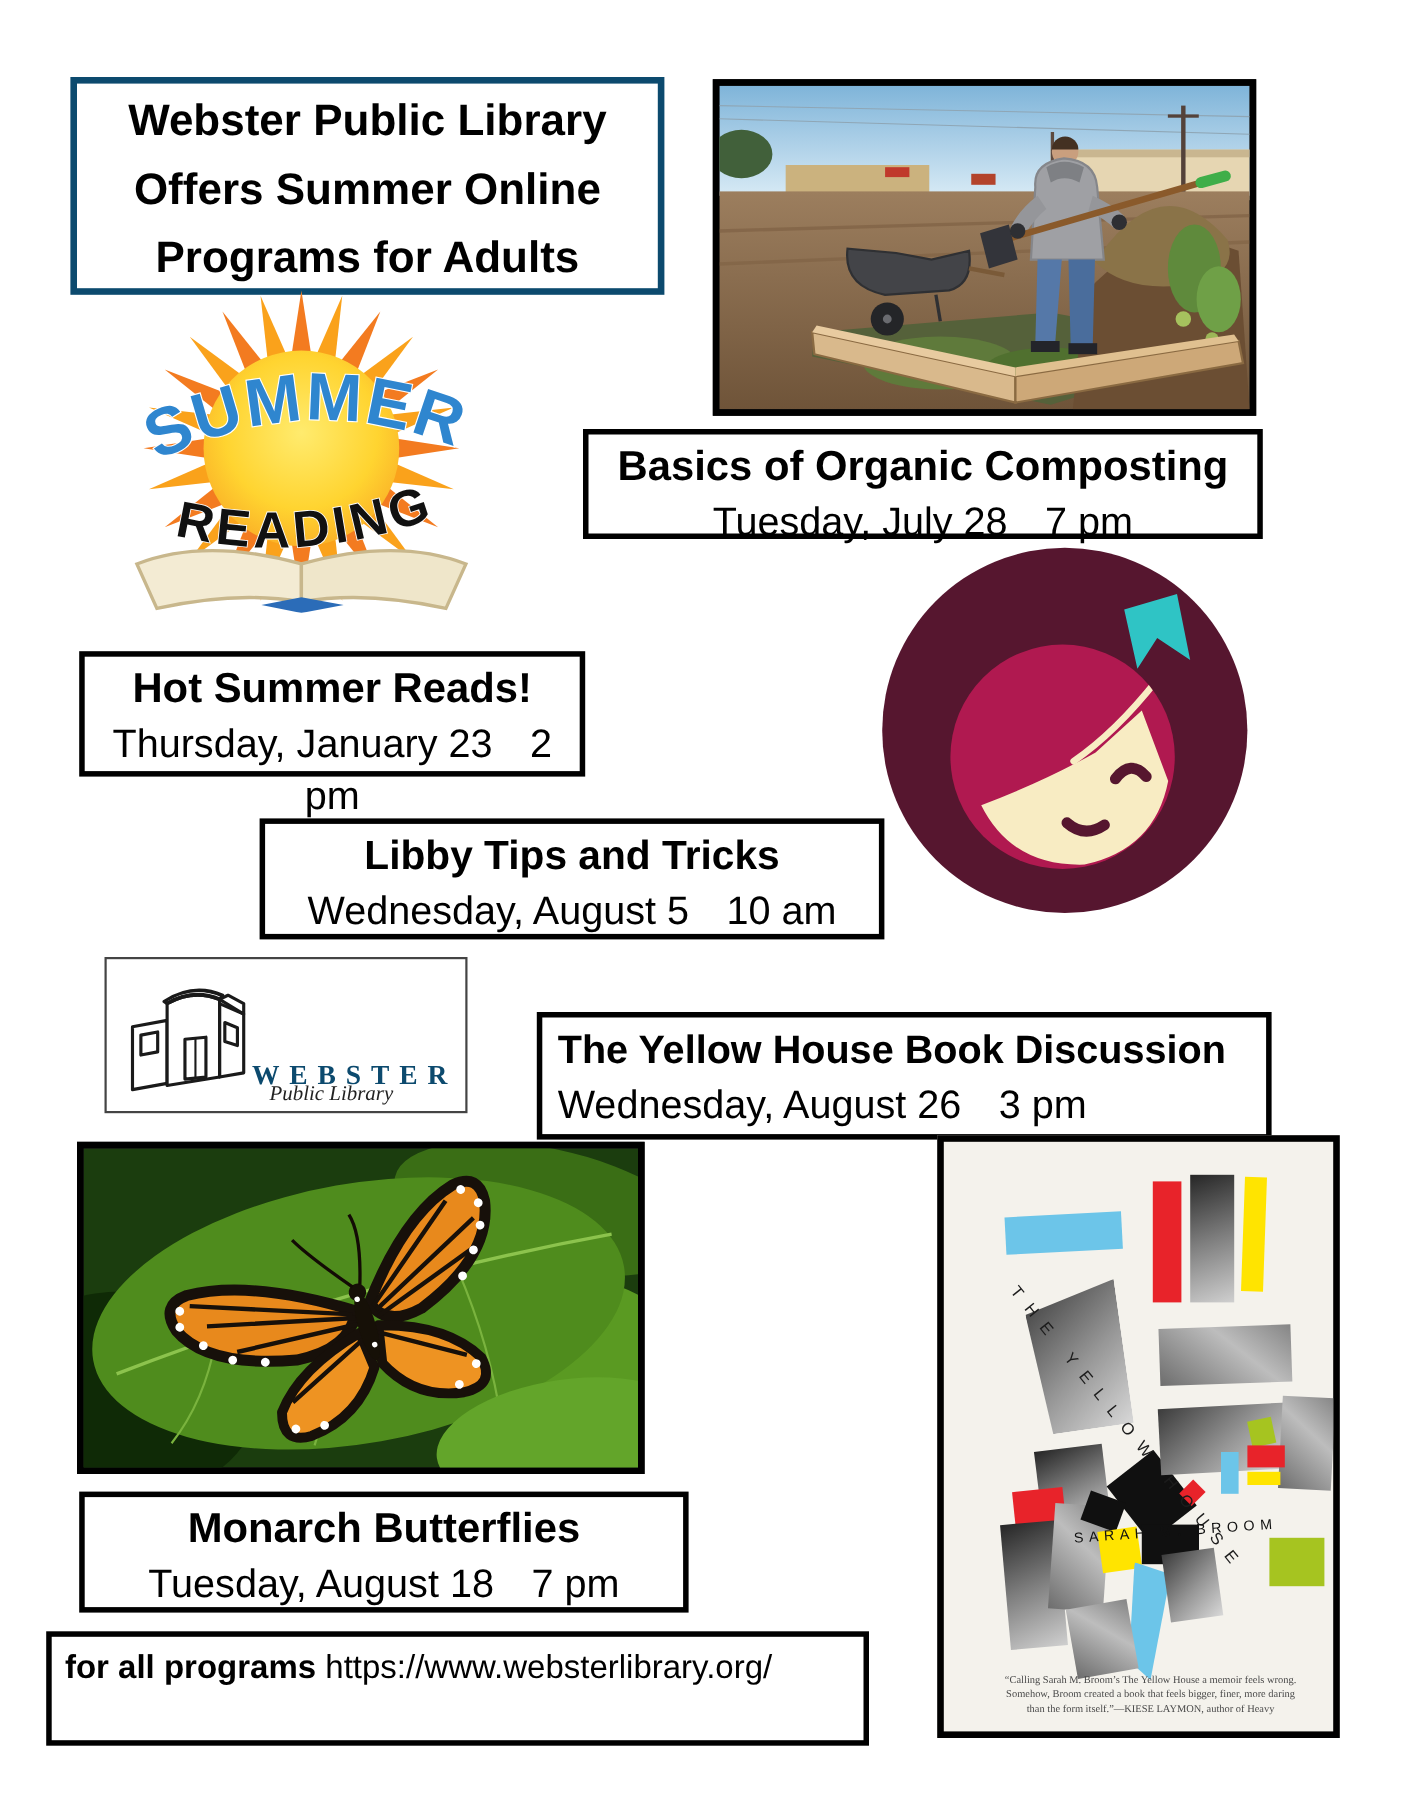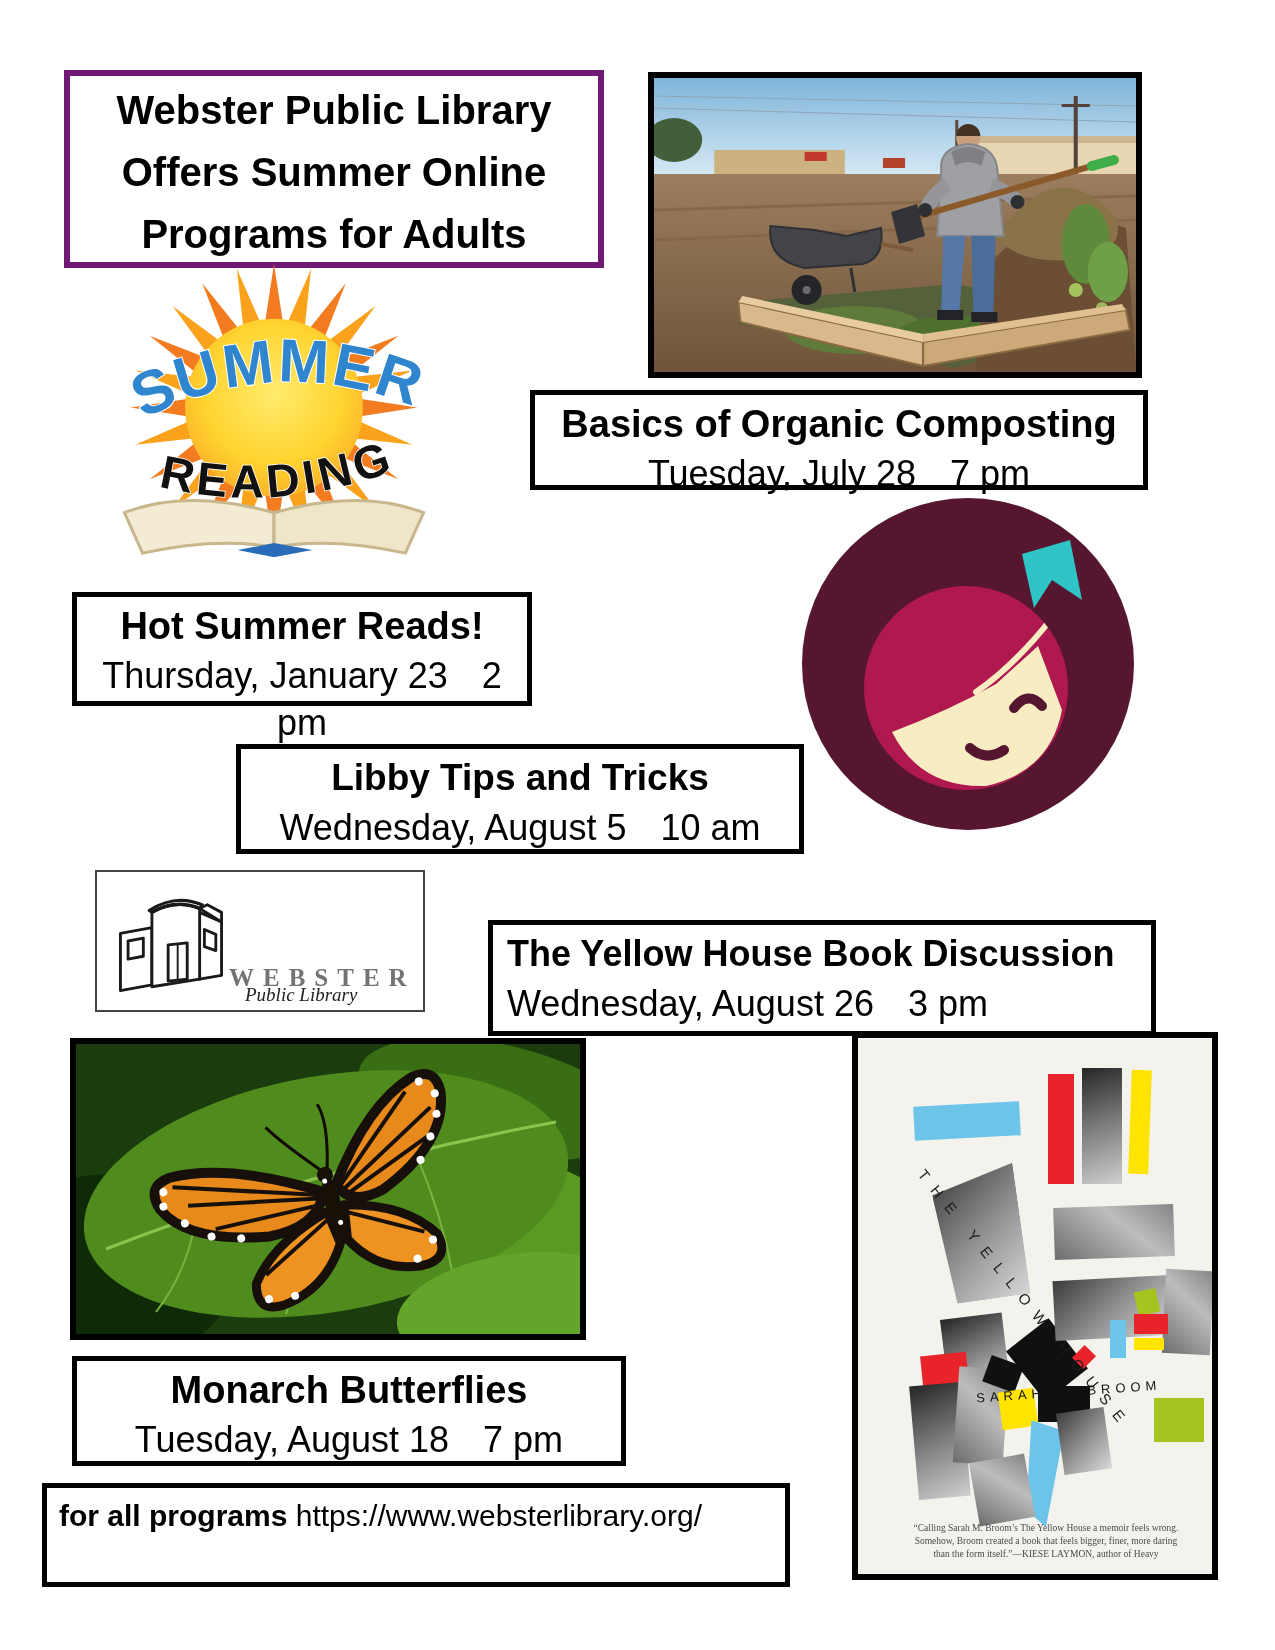--- a/index.html
+++ b/index.html
@@ -5,33 +5,33 @@
   html,body{margin:0;padding:0;background:#ffffff;}
   .page{position:relative;width:1275px;height:1650px;background:#fff;overflow:hidden;
         font-family:"Liberation Sans",sans-serif;color:#000;}
   .abs{position:absolute;box-sizing:border-box;}
   
   .evbox{border:5px solid #000;background:#fff;text-align:center;}
   .evbox .box-title{font-weight:700;font-size:38px;line-height:52px;padding-top:3px;}
   .evbox .box-date{font-size:36px;line-height:47px;}
   .time{margin-left:34px;}
   
-  .title-box{border:6px solid #701a75;background:#fff;text-align:center;}
+  .title-box{border:6px solid #0c4a6e;background:#fff;text-align:center;}
   .title-box .t{font-weight:700;font-size:40px;line-height:62px;white-space:pre-line;padding-top:3px;}
   
   .photo{border:6px solid #000;background:#222;}
   .photo svg{display:block;width:100%;height:100%;}
   
   .footer-box{border:5px solid #000;background:#fff;padding:5px 12px;}
   .footer-box .l{font-size:30px;line-height:45px;font-weight:700;}
   .footer-box .url{font-weight:400;}
   
   .webster-box{border:2px solid #444;background:#fff;}
   .webster-word{position:absolute;left:132px;top:92px;font-family:"Liberation Serif",serif;
-      font-size:25px;letter-spacing:9px;font-weight:600;color:#737373;white-space:nowrap;}
+      font-size:25px;letter-spacing:9px;font-weight:600;color:#0c4a6e;white-space:nowrap;}
   .webster-script{position:absolute;left:148px;top:112px;font-family:"Liberation Serif",serif;
       font-style:italic;font-size:19px;color:#222;white-space:nowrap;}
   
   .yh-box{text-align:left;padding-left:14px;margin-top:28px;}
   .yh-box .box-title{font-size:36px;}
   
   .cover{border:6px solid #000;background:#f4f2ec;overflow:hidden;}
   .cover .blk{position:absolute;}
   .blue{background:#6CC5E9;} .red{background:#E8232A;} .yellow{background:#FFE400;}
   .green{background:#A6C420;} .black{background:#101010;}

